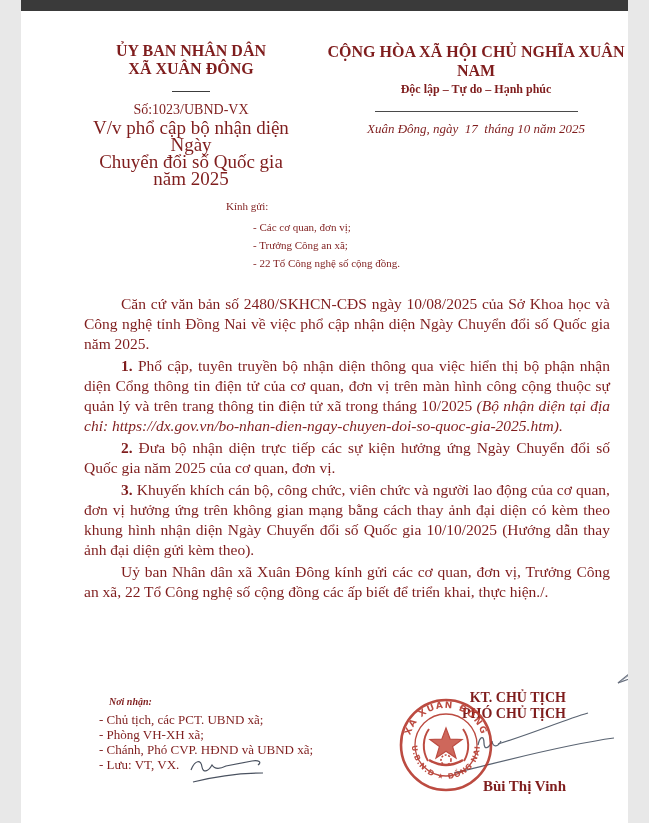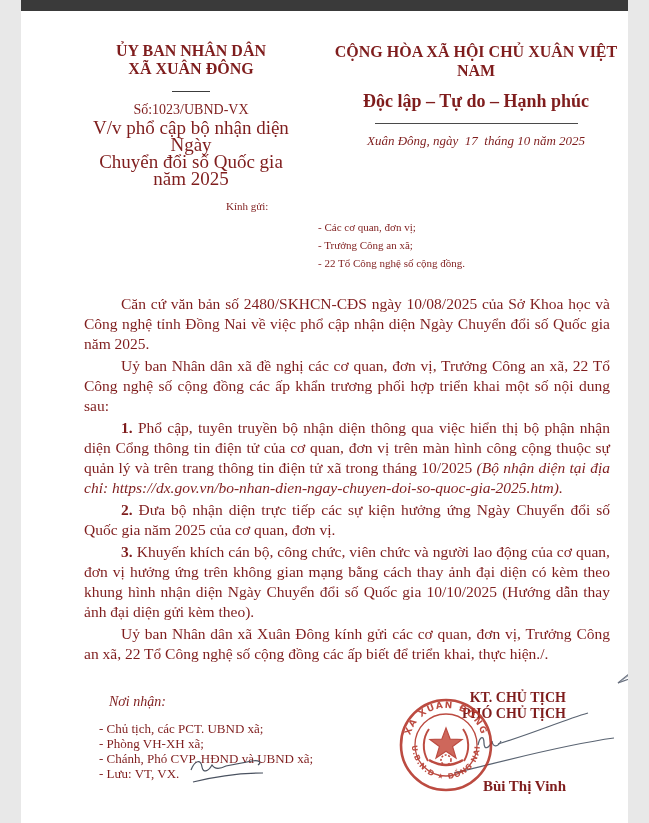--- a/index.html
+++ b/index.html
@@ -12,40 +12,40 @@
   .right-edge{position:absolute;left:632px;top:0;width:14px;height:804px;background:#212121;}
 
   
   .hdr-left{position:absolute;left:60px;top:42px;width:220px;text-align:center;}
   .hdr-left .org{font-weight:bold;font-size:16px;line-height:18px;}
   .hdr-left .rule{width:38px;margin:13px auto 9px auto;border-top:1.6px solid #3c3c3c;}
   .hdr-left .num{font-size:14px;line-height:18px;}
   .hdr-left .subject{font-size:19px;line-height:17px;margin-top:0;}
   .hdr-right{position:absolute;left:302px;top:42px;width:306px;text-align:center;}
   .hdr-right .nat1{font-weight:bold;font-size:16px;line-height:19px;}
-  .hdr-right .nat2{font-weight:bold;font-size:18px;line-height:19px;margin-top:12px;}
+  .hdr-right .nat2{font-weight:bold;font-size:12px;line-height:19px;}
   .hdr-right .rule{width:203px;margin:12px auto 9px auto;border-top:1.4px solid #4a4a4a;}
   .hdr-right .date{font-weight:normal;font-style:italic;font-size:13px;white-space:pre-wrap;}
 
   
   .salute{position:absolute;left:205px;top:197px;font-size:11px;line-height:18px;}
   .salute .to-label{margin-bottom:3px;}
-  .salute .rcpt{margin-left:92px;}
+  .salute .rcpt{margin-left:27px;}
 
   
   .body{
     position:absolute;left:63px;top:294px;width:526px;
     font-size:15.5px;line-height:20px;text-align:justify;
   }
   .body p{margin:0 0 2px 0;text-indent:37px;}
   .body .num{font-weight:bold;}
 
   
   .foot-left{position:absolute;left:78px;top:694px;font-size:13px;line-height:15px;}
-  .foot-left .nn{font-weight:normal;font-style:italic;font-size:14px;margin-left:10px;margin-bottom:12px;}
+  .foot-left .nn{font-weight:bold;font-style:italic;font-size:10px;margin-left:10px;margin-bottom:3px;}
   .sign-block{position:absolute;left:395px;top:690px;width:150px;text-align:right;}
   .sign-block .t1,.sign-block .t2{font-weight:bold;font-size:14px;line-height:16px;}
   .sign-block .name{font-weight:bold;font-size:15px;margin-top:56px;}
   .seal{position:absolute;left:377px;top:697px;opacity:.9;}
   .sig{position:absolute;left:425px;top:700px;}
   .chk{position:absolute;left:588px;top:640px;}
   .luu{position:absolute;left:158px;top:752px;}
 </style>
 </head>
 <body>
@@ -59,38 +59,37 @@
     <div class="org">XÃ XUÂN ĐÔNG</div>
     <div class="rule"></div>
     <div class="num">Số:1023/UBND-VX</div>
     <div class="subject">
       <div>V/v phổ cập bộ nhận diện Ngày</div>
       <div>Chuyển đổi số Quốc gia năm 2025</div>
     </div>
   </div>
 
   <div class="hdr-right">
-    <div class="nat1">CỘNG HÒA XÃ HỘI CHỦ XUÂN VIỆT NAM</div>
+    <div class="nat1">CỘNG HÒA XÃ HỘI CHỦ NGHĨA XUÂN NAM</div>
     <div class="nat2">Độc lập – Tự do – Hạnh phúc</div>
     <div class="rule"></div>
     <div class="date">Xuân Đông, ngày  17  tháng 10 năm 2025</div>
   </div>
 
   <div class="salute">
     <div class="to-label">Kính gửi:</div>
     <div class="rcpt">
       <div>- Các cơ quan, đơn vị;</div>
       <div>- Trưởng Công an xã;</div>
       <div>- 22 Tổ Công nghệ số cộng đồng.</div>
     </div>
   </div>
 
   <div class="body">
     <p>Căn cứ văn bản số 2480/SKHCN-CĐS ngày 10/08/2025 của Sở Khoa học và Công nghệ tỉnh Đồng Nai về việc phổ cập nhận diện Ngày Chuyển đổi số Quốc gia năm 2025.</p>
-    <p>Uỷ ban Nhân dân xã đề nghị các cơ quan, đơn vị, Trưởng Công an xã, 22 Tổ Công nghệ số cộng đồng các ấp khẩn trương phối hợp triển khai một số nội dung sau:</p>
     <p><b class="num">1.</b><span> Phổ cập, tuyên truyền bộ nhận diện thông qua việc hiển thị bộ phận nhận diện Cổng thông tin điện tử của cơ quan, đơn vị trên màn hình công cộng thuộc sự quản lý và trên trang thông tin điện tử xã trong tháng 10/2025 </span><i>(Bộ nhận diện tại địa chỉ: https://dx.gov.vn/bo-nhan-dien-ngay-chuyen-doi-so-quoc-gia-2025.htm).</i></p>
     <p><b class="num">2.</b><span> Đưa bộ nhận diện trực tiếp các sự kiện hưởng ứng Ngày Chuyển đổi số Quốc gia năm 2025 của cơ quan, đơn vị.</span></p>
     <p><b class="num">3.</b><span> Khuyến khích cán bộ, công chức, viên chức và người lao động của cơ quan, đơn vị hưởng ứng trên không gian mạng bằng cách thay ảnh đại diện có kèm theo khung hình nhận diện Ngày Chuyển đổi số Quốc gia 10/10/2025 (Hướng dẫn thay ảnh đại diện gửi kèm theo).</span></p>
     <p>Uỷ ban Nhân dân xã Xuân Đông kính gửi các cơ quan, đơn vị, Trưởng Công an xã, 22 Tổ Công nghệ số cộng đồng các ấp biết để triển khai, thực hiện./.</p>
   </div>
 
   <svg class="chk" width="62" height="52" viewBox="0 0 62 52">
     <path d="M9,43 C22,32 40,18 54,10" fill="none" stroke="#6b7280" stroke-width="1.3"></path>
     <path d="M9,43 C25,37 44,30 58,26" fill="none" stroke="#6b7280" stroke-width="1.2"></path>
     <path d="M54,11 L12,41" fill="none" stroke="#8a93a0" stroke-width="0.8"></path>

